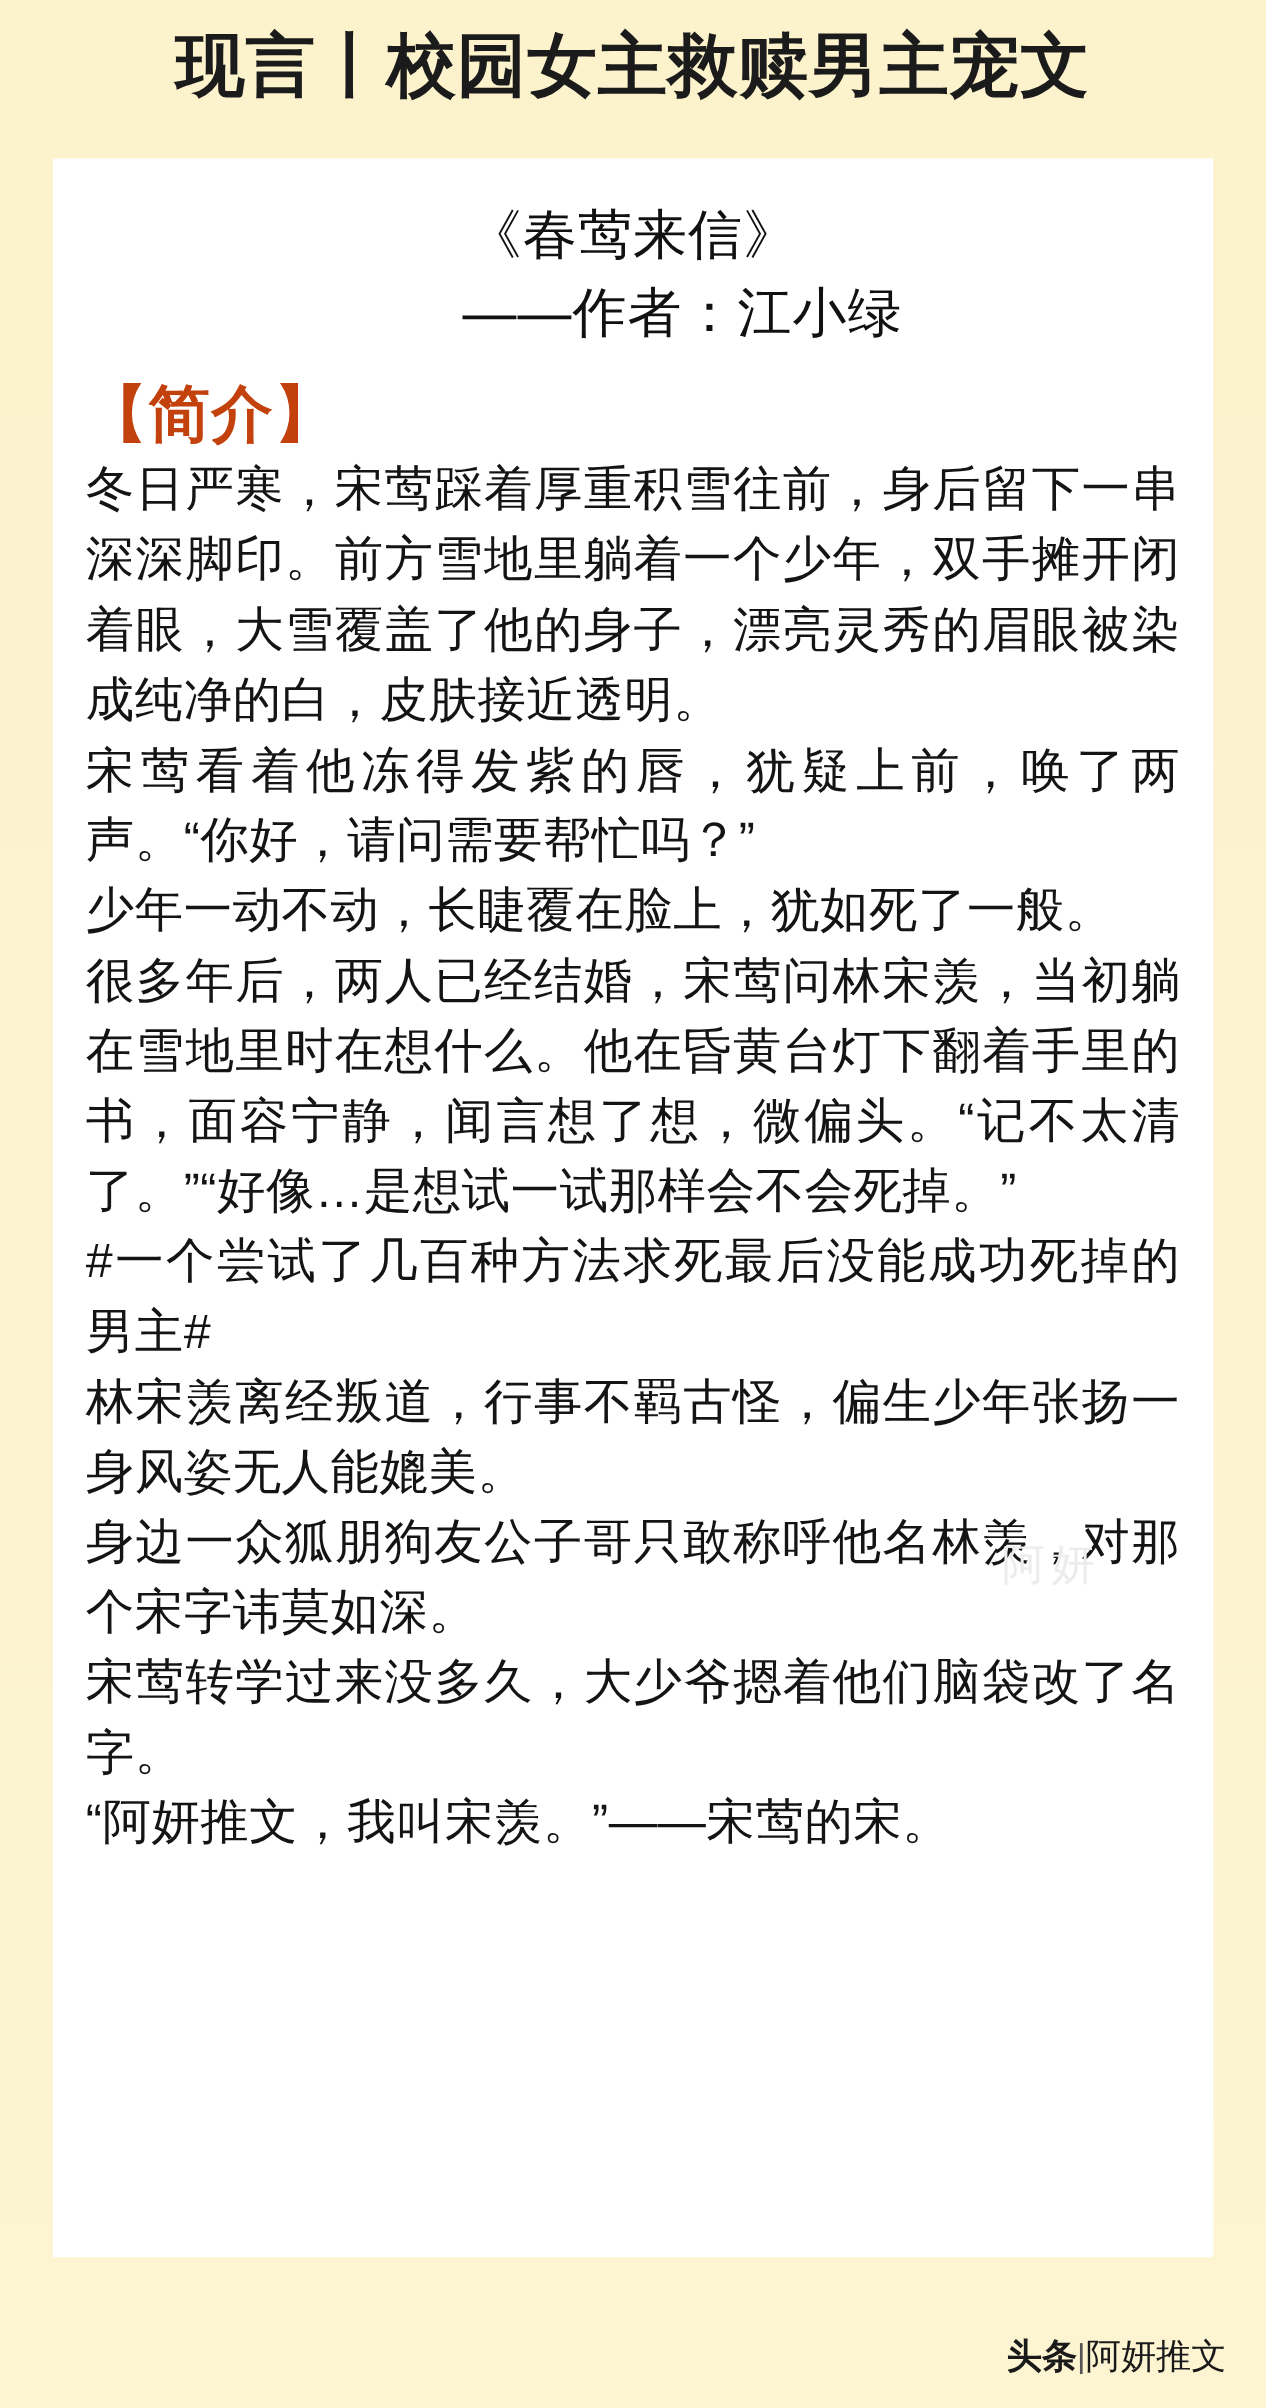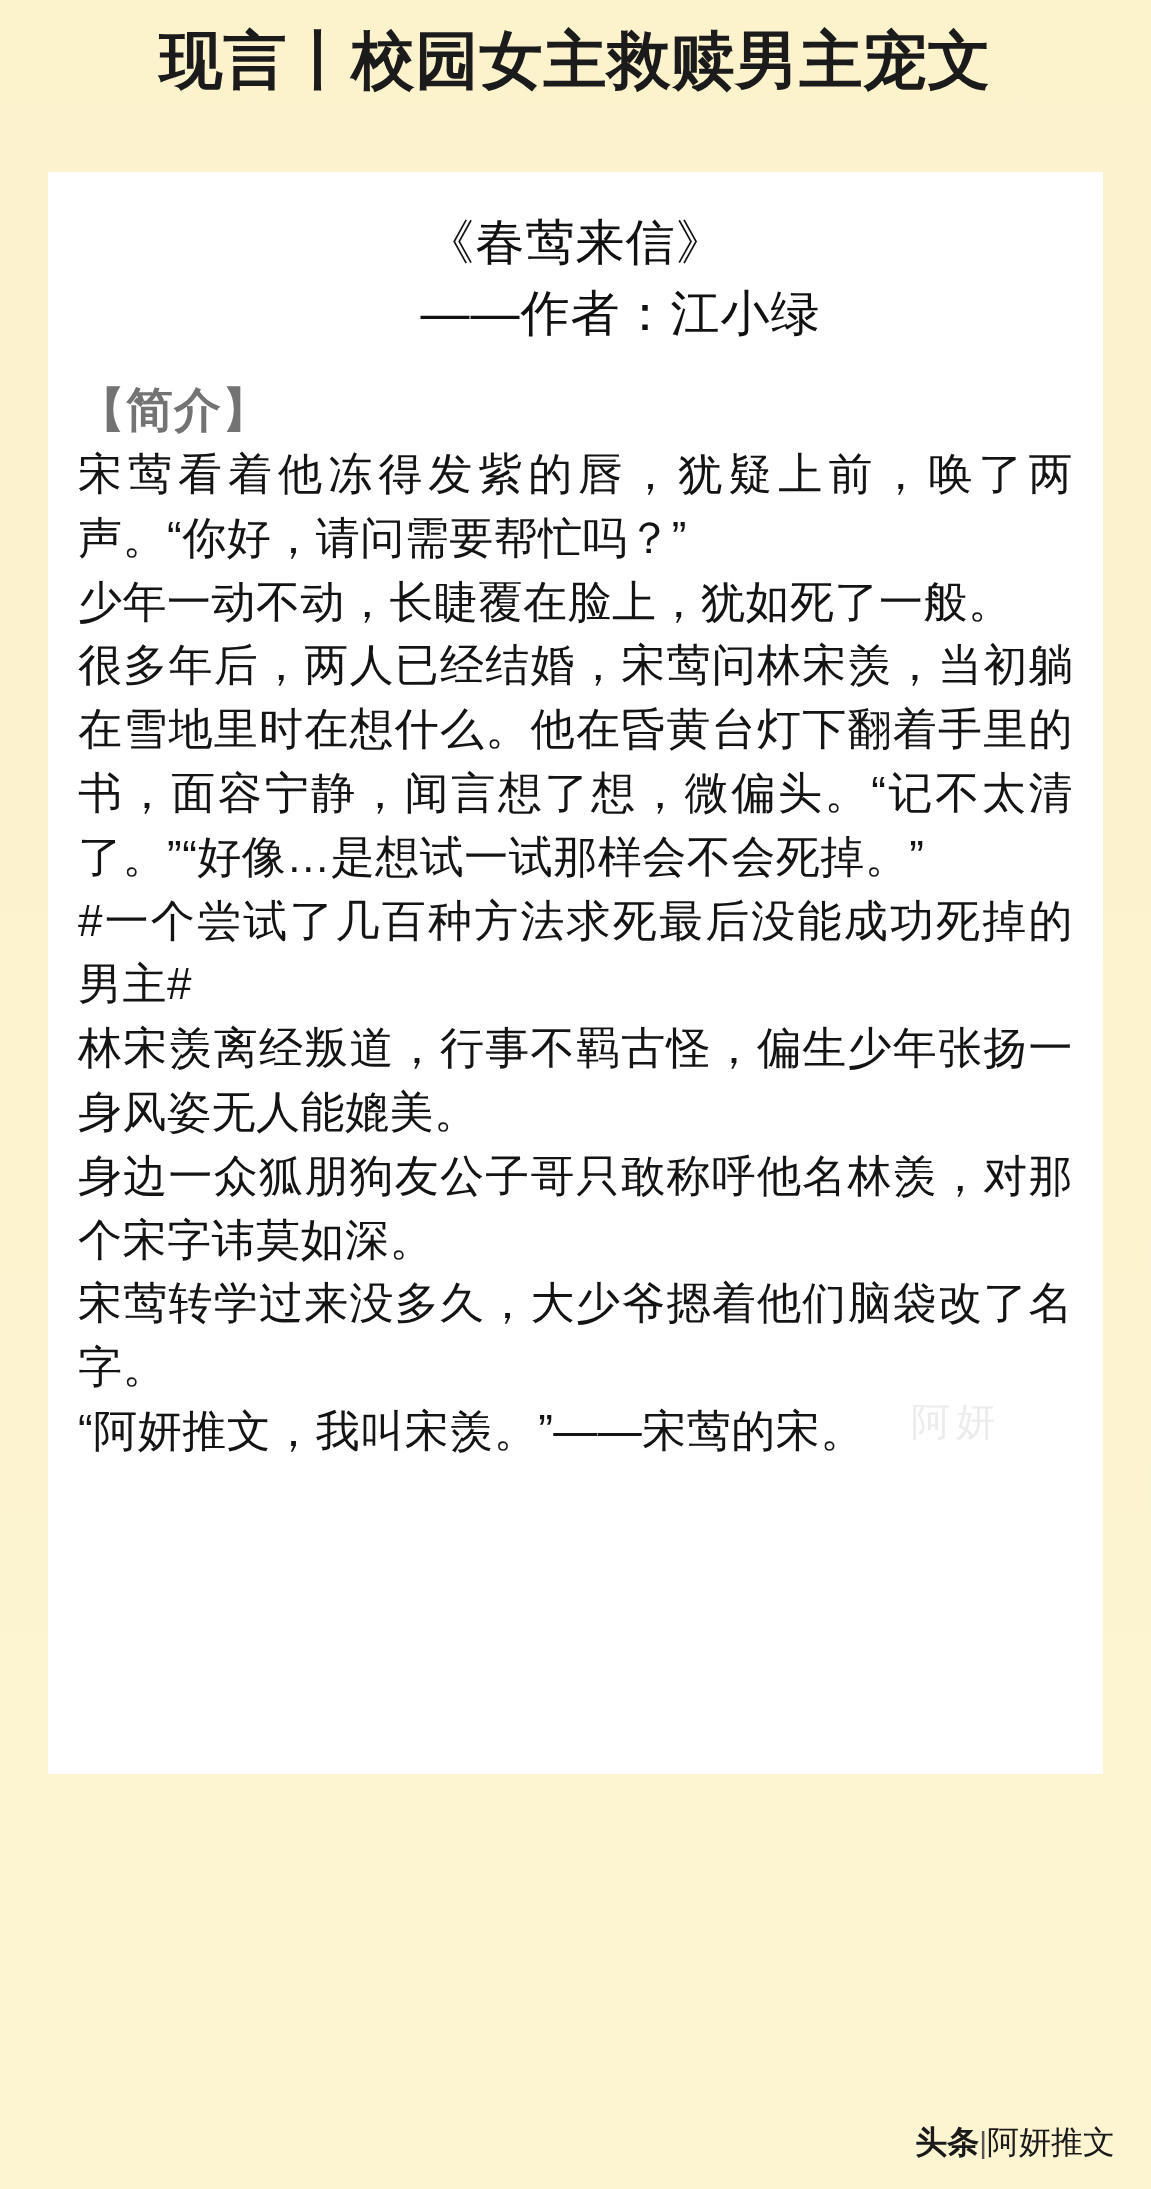--- a/index.html
+++ b/index.html
@@ -27,23 +27,23 @@
     font-size: 63px;
     font-weight: bold;
     color: #1b1b1b;
     letter-spacing: 1px;
     line-height: 1.15;
     white-space: nowrap;
   }
   .card {
     position: absolute;
     left: 48px;
-    top: 172px;
+    top: 144px;
     width: 1055px;
-    height: 1602px;
+    height: 1908px;
     background: #ffffff;
     box-sizing: border-box;
     padding: 28px 30px 10px 30px;
     overflow: hidden;
   }
   .title-block {
     text-align: center;
     color: #111;
     font-size: 49px;
     line-height: 1.32;
@@ -54,24 +54,24 @@
     display: block;
     letter-spacing: 1px;
   }
   .title-line2 {
     display: block;
     margin-left: 90px;
     margin-top: 6px;
     letter-spacing: 1px;
   }
   .section-head {
-    font-size: 47px;
+    font-size: 56px;
     font-weight: bold;
-    color: #737373;
-    margin: 36px 0 2px 0;
+    color: #c2410c;
+    margin: 24px 0 2px 0;
     line-height: 1.25;
     letter-spacing: 1px;
   }
   .body-text p {
     font-size: 44px;
     line-height: 1.45;
     color: #141414;
     margin: 0;
     letter-spacing: 0.5px;
     text-align: justify;
@@ -121,20 +121,21 @@
   <div class="card">
 
     <div class="title-block">
       <span class="title-line1">《春莺来信》</span>
       <span class="title-line2">——作者：江小绿</span>
     </div>
 
     <div class="section-head">【简介】</div>
 
     <div class="body-text">
+      <p>冬日严寒，宋莺踩着厚重积雪往前，身后留下一串深深脚印。前方雪地里躺着一个少年，双手摊开闭着眼，大雪覆盖了他的身子，漂亮灵秀的眉眼被染成纯净的白，皮肤接近透明。</p>
       <p>宋莺看着他冻得发紫的唇，犹疑上前，唤了两声。“你好，请问需要帮忙吗？”</p>
       <p>少年一动不动，长睫覆在脸上，犹如死了一般。</p>
       <p>很多年后，两人已经结婚，宋莺问林宋羡，当初躺在雪地里时在想什么。他在昏黄台灯下翻着手里的书，面容宁静，闻言想了想，微偏头。“记不太清了。”“好像…是想试一试那样会不会死掉。”</p>
       <p>#一个尝试了几百种方法求死最后没能成功死掉的男主#</p>
       <p>林宋羡离经叛道，行事不羁古怪，偏生少年张扬一身风姿无人能媲美。</p>
       <p>身边一众狐朋狗友公子哥只敢称呼他名林羡，对那个宋字讳莫如深。</p>
       <p>宋莺转学过来没多久，大少爷摁着他们脑袋改了名字。</p>
       <p>“阿妍推文，我叫宋羡。”——宋莺的宋。</p>
     </div>
 

